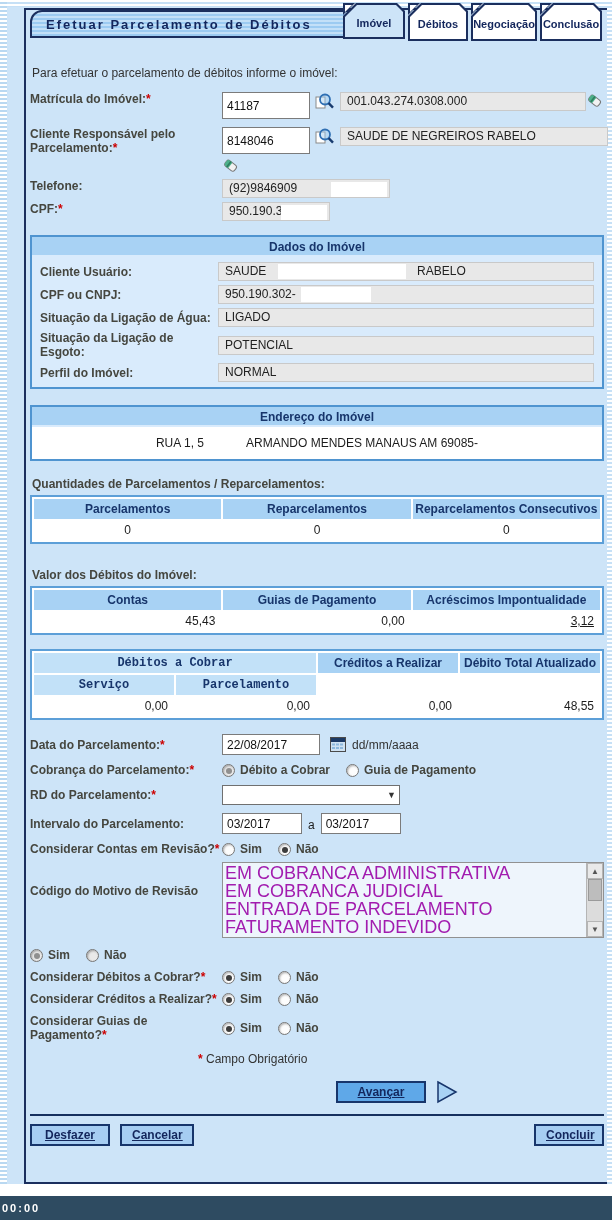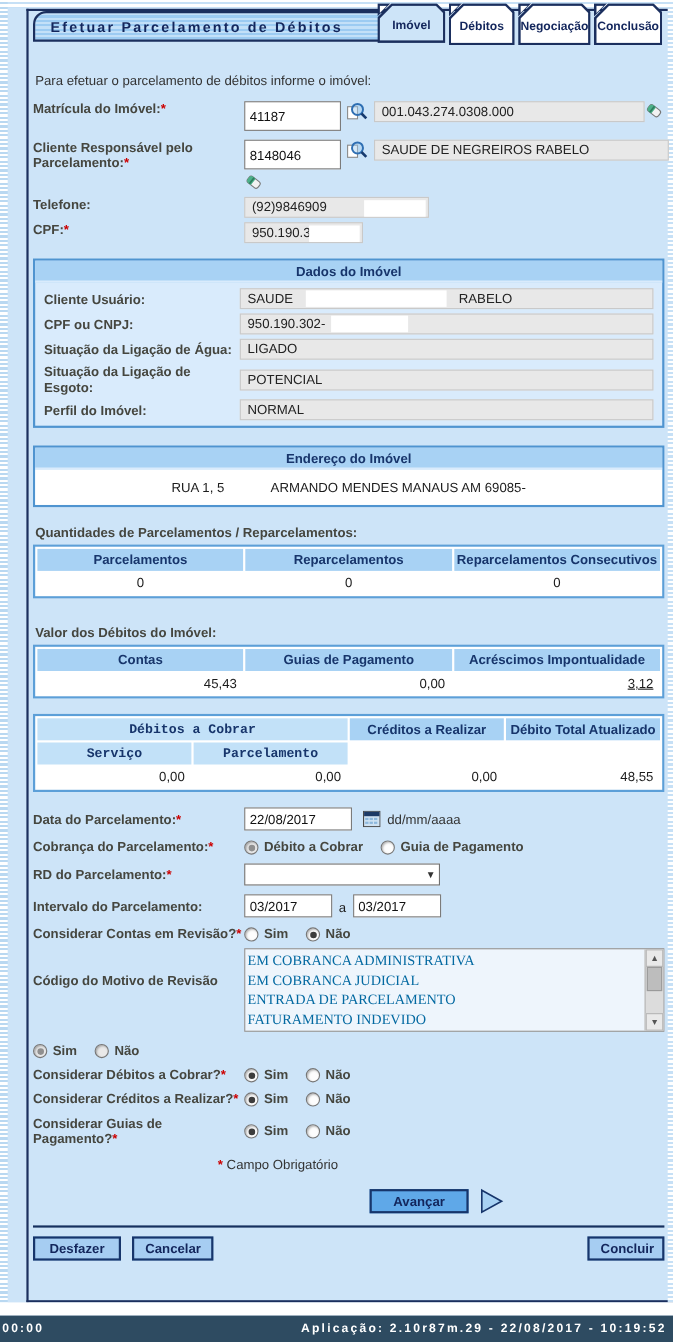--- a/index.html
+++ b/index.html
@@ -84,31 +84,31 @@
   .radio.checked::after { content:""; display:block; width:6px; height:6px; margin:3px;
     border-radius:50%; background:#3c3c3c; }
   .radio.dim { background:#e9e9e9; }
   .radio.dim.checked::after { background:#8f8f8f; }
   .rlabel { font-weight:bold; color:#45463f; margin:0 16px 0 5px; }
   .select { width:178px; height:20px; background:#fff; border:1px solid #707070;
     display:flex; align-items:center; justify-content:flex-end; padding-right:3px; cursor:pointer; }
   .select .arr { font-size:9px; color:#333; }
   .listwrap { flex:1; display:flex; height:76px; border:1px solid #919191; background:#eef5fc; }
   .list { flex:1; overflow:hidden; padding:1px 2px; }
-  .opt { color:#0369a1; font-size:13px; line-height:18px; white-space:nowrap;font-family:Liberation Serif, serif; }
+  .opt { color:#a21caf; font-size:18px; line-height:18px; white-space:nowrap; }
   .sbar { width:17px; background:#dcdcdc; display:flex; flex-direction:column;
     border-left:1px solid #b5b5b5; }
   .sbtn { height:16px; background:#e9e9e9; border:1px solid #b5b5b5; font-size:8px; color:#555;
     display:flex; align-items:center; justify-content:center; cursor:pointer; }
   .sthumb { height:22px; background:#bdbdbd; border:1px solid #9a9a9a; margin:0 1px; }
   .sfill { flex:1; }
   .sbar .down { margin-top:auto; }
   
   .btn { display:inline-block; border:2px solid #17356b; background:#a6cdf2; color:#13265c;
-    font-weight:bold; font-size:12px; text-align:center; padding:2px 10px; cursor:pointer; }
+    font-weight:bold; font-size:12px; text-align:center; padding:2px 10px; cursor:pointer;text-decoration:underline; }
   .btn.primary { background:#5fa8e8; }
   .avancar-row { display:flex; align-items:center; justify-content:center; margin:14px 0 0 160px; }
   .hr { border-top:2px solid #16305f; margin-top:10px; }
   .btn-row { display:flex; align-items:center; margin-top:8px; gap:10px; }
   .btn-row .right { margin-left:auto; }
 </style>
 </head>
 <body>
 
 <div class="frame"></div>
@@ -408,14 +408,13 @@
     <button class="btn" style="width:80px">Desfazer</button>
     <button class="btn" style="width:74px">Cancelar</button>
     <button class="btn right" style="width:70px">Concluir</button>
   </div>
 
 </div>
 
 <div class="pre-footer"></div>
 <div class="app-footer">
   <span>00:00</span>
-  <span>Aplicação: 2.10r87m.29 - 22/08/2017 - 10:19:52</span>
 </div>
 
 </body></html>

